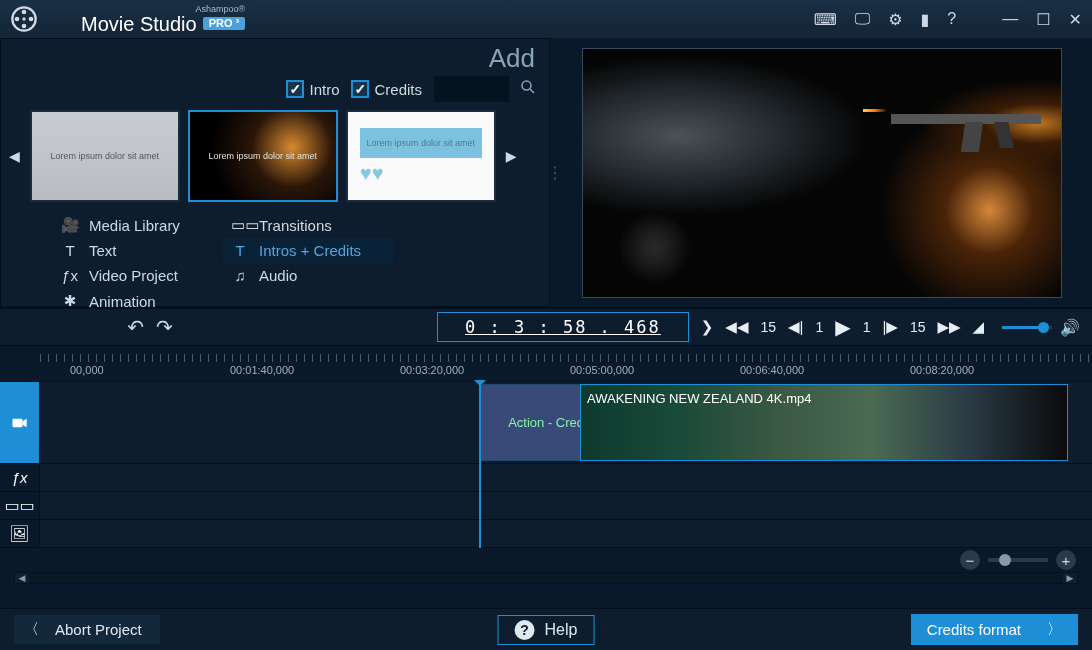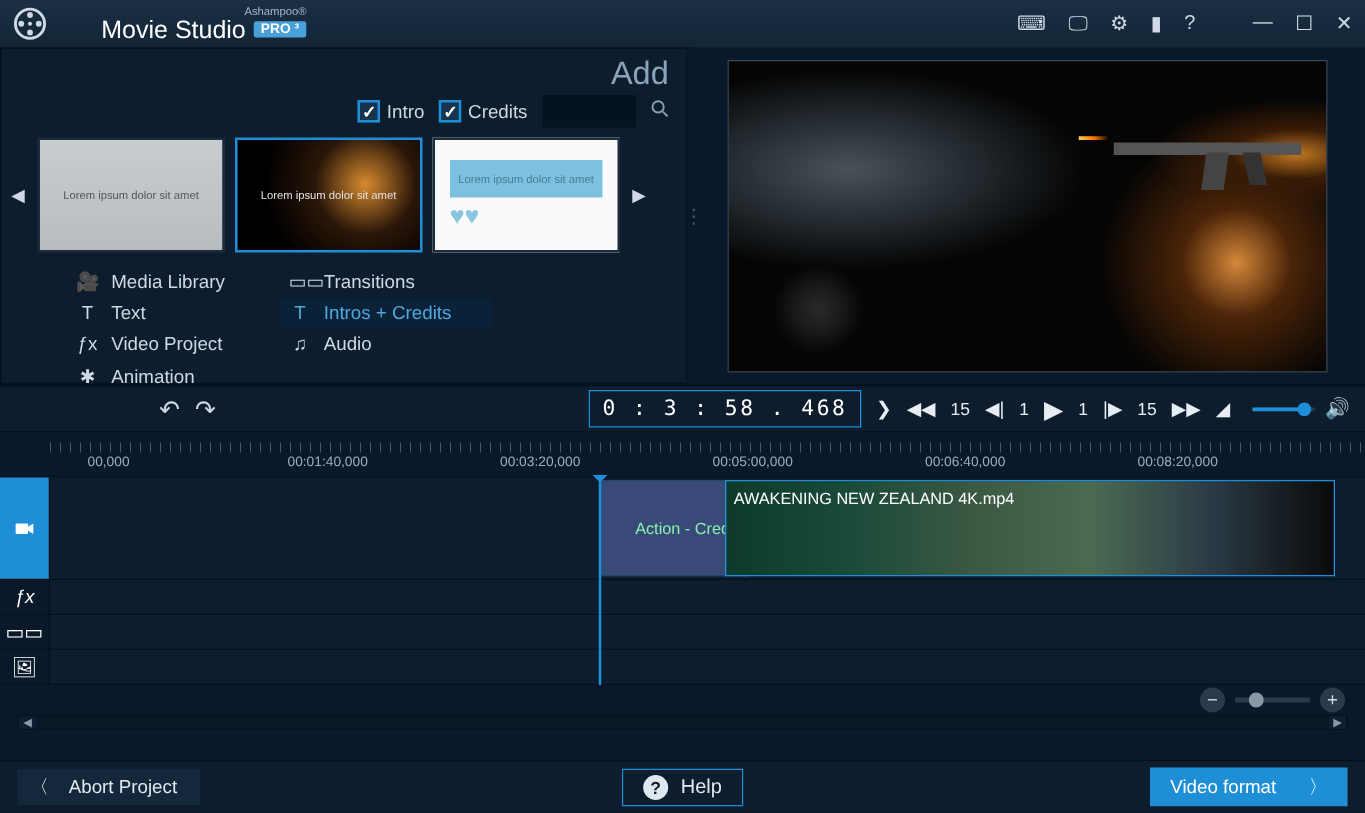--- a/index.html
+++ b/index.html
@@ -126,24 +126,25 @@
 
   
   .transport {
     height: 38px; display:flex; align-items:center;
     border-top:1px solid #02101e; border-bottom:1px solid #02101e;
     background:#0d1d2e;
   }
   .undo-redo { display:flex; gap:12px; padding:0 18px; width:300px; justify-content:center;}
   .undo-redo span{ font-size:20px; color:#cfd8e4; cursor:pointer;}
   .timecode {
-    border:1px solid #1e8fd6; padding:4px 10px;
+    border:1px solid #1e8fd6; padding:4px 27px;
     font-size:17px; color:#fff; letter-spacing:2px;
     margin-left:auto;
     font-family: monospace;
+    text-decoration: underline;
   }
   .playback { display:flex; align-items:center; gap:12px; margin-left:12px; color:#e6eef4;}
   .playback .pbtn { cursor:pointer; font-size:15px; }
   .playback .pnum { font-size:14px; }
   .vol { display:flex; align-items:center; gap:8px; margin:0 12px 0 18px;}
   .vol-track{ width:50px; height:3px; background:#2a3a4a; position:relative;}
   .vol-fill{ position:absolute;left:0;top:0;height:100%;width:75%;background:#1e8fd6;}
   .vol-dot{ position:absolute;top:-4px;left:72%;width:11px;height:11px;border-radius:50%;background:#1e8fd6;}
 
   
@@ -444,16 +445,16 @@
 <div class="footer">
   <div class="abort-btn">
     <span>〈</span>
     <span>Abort Project</span>
   </div>
   <div class="help-btn">
     <span class="help-icon">?</span>
     <span>Help</span>
   </div>
   <div class="select-btn">
-    <span>Video format</span>
+    <span>Credits format</span>
     <span>〉</span>
   </div>
 </div>
 
 </body></html>

